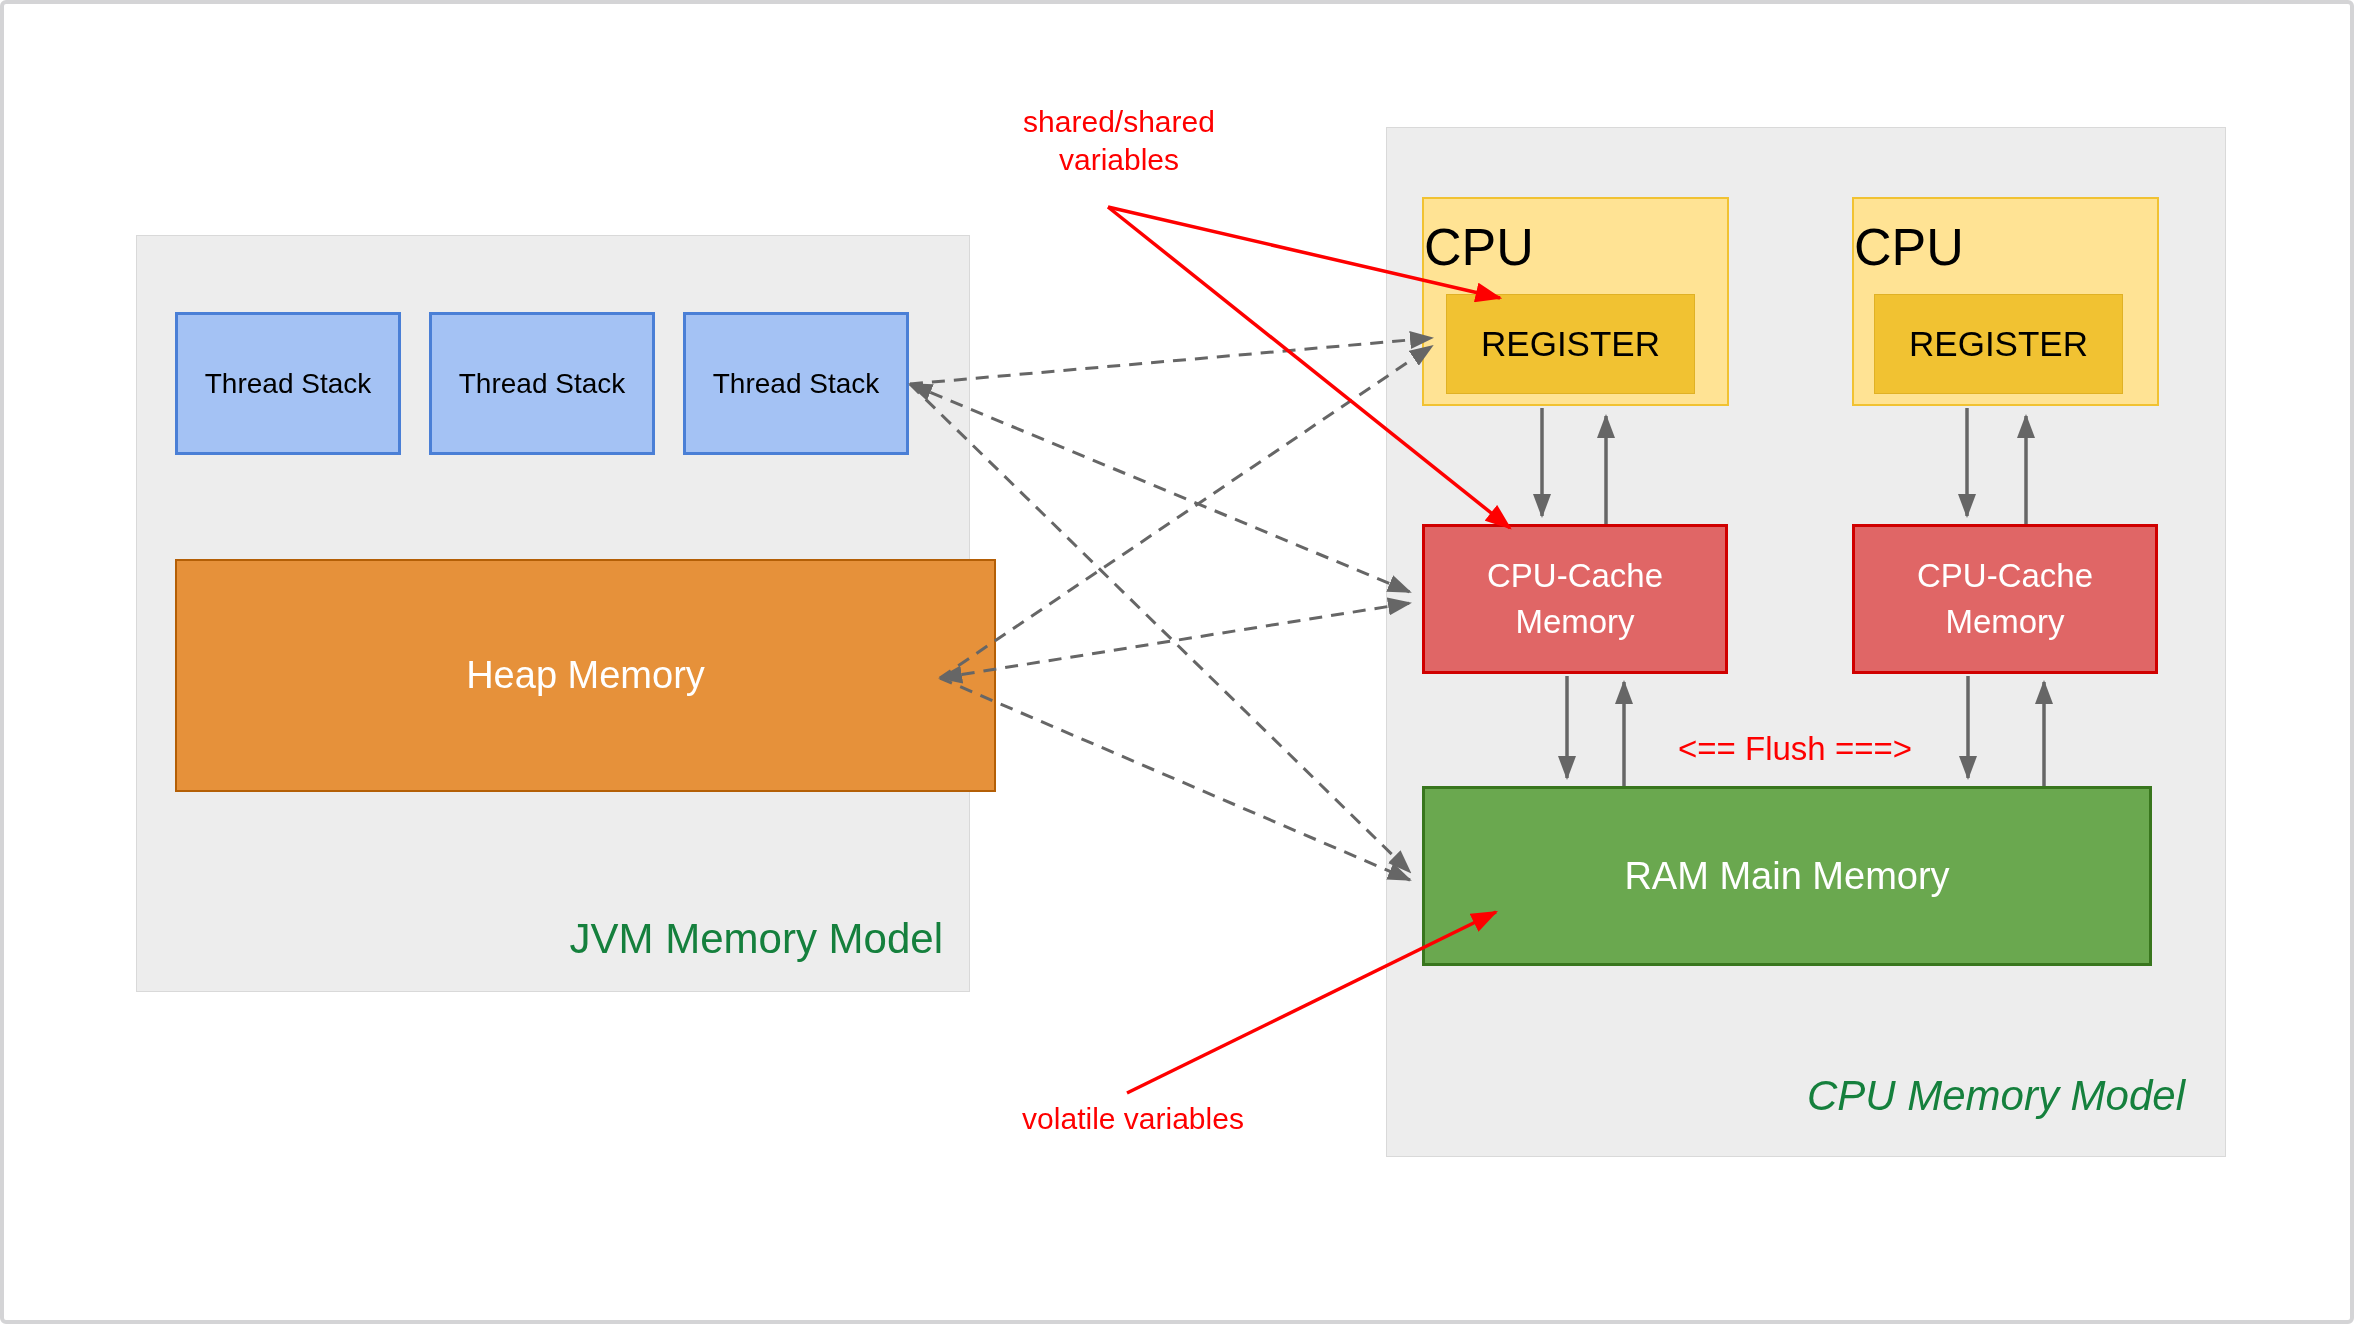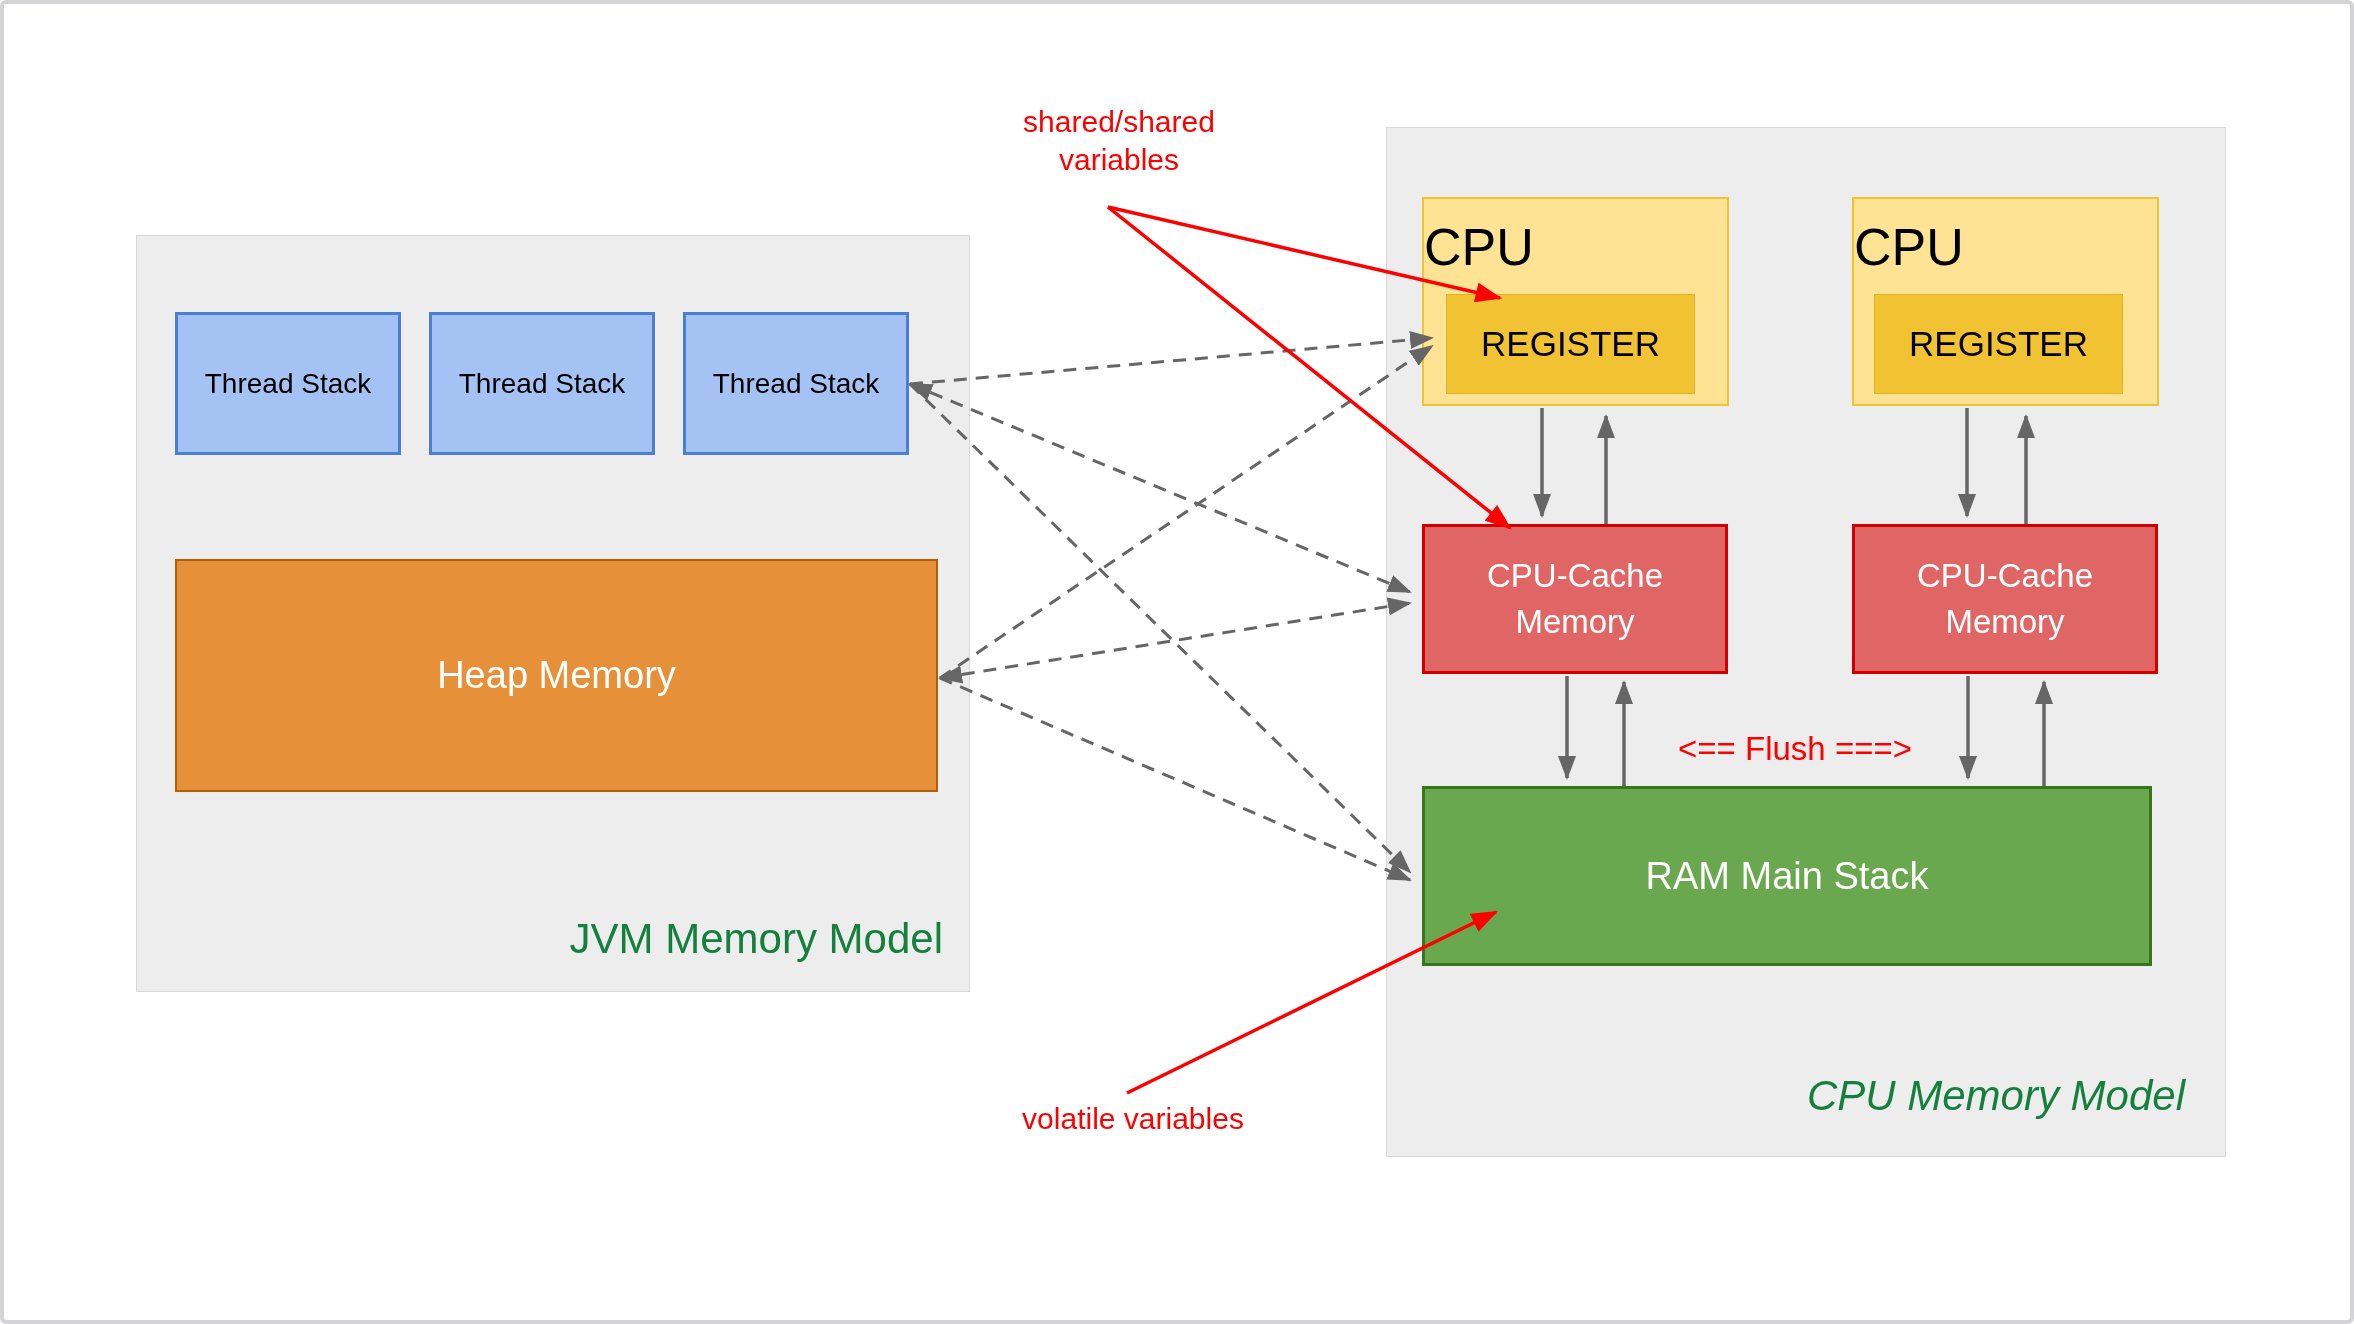--- a/index.html
+++ b/index.html
@@ -75,21 +75,21 @@
   <div class="node thread" style="left:171px;top:308px;width:226px;height:143px;">
     <span>Thread Stack</span>
   </div>
   <div class="node thread" style="left:425px;top:308px;width:226px;height:143px;">
     <span>Thread Stack</span>
   </div>
   <div class="node thread" style="left:679px;top:308px;width:226px;height:143px;">
     <span>Thread Stack</span>
   </div>
 
-  <div class="node heap" style="left:171px;top:555px;width:763px;height:233px;">
+  <div class="node heap" style="left:171px;top:555px;width:821px;height:233px;">
     <span>Heap Memory</span>
   </div>
 
   <div class="cpu" style="left:1418px;top:193px;width:307px;height:209px;">
     <span class="cpu-label">CPU</span>
     <div class="register">
       <span>REGISTER</span>
     </div>
   </div>
 
@@ -101,21 +101,21 @@
   </div>
 
   <div class="node cache" style="left:1418px;top:520px;width:306px;height:150px;">
     <span>CPU-Cache Memory</span>
   </div>
   <div class="node cache" style="left:1848px;top:520px;width:306px;height:150px;">
     <span>CPU-Cache Memory</span>
   </div>
 
   <div class="node ram" style="left:1418px;top:782px;width:730px;height:180px;">
-    <span>RAM Main Stack</span>
+    <span>RAM Main Memory</span>
   </div>
 
   <div class="red-note" style="left:965px;top:99px;">shared/shared variables</div>
   <div class="red-note" style="left:979px;top:1096px;">volatile variables</div>
   <div class="flush" style="left:1641px;top:726px;">&lt;== Flush ===&gt;</div>
 
   <svg class="overlay" width="2354" height="1324" viewBox="0 0 2354 1324">
     <defs>
       <marker id="mGray" viewBox="0 0 12 9" refX="11" refY="4.5" markerWidth="24" markerHeight="18" markerUnits="userSpaceOnUse" orient="auto-start-reverse">
         <path class="mk-gray" d="M0,0 L12,4.5 L0,9 Z"></path>

